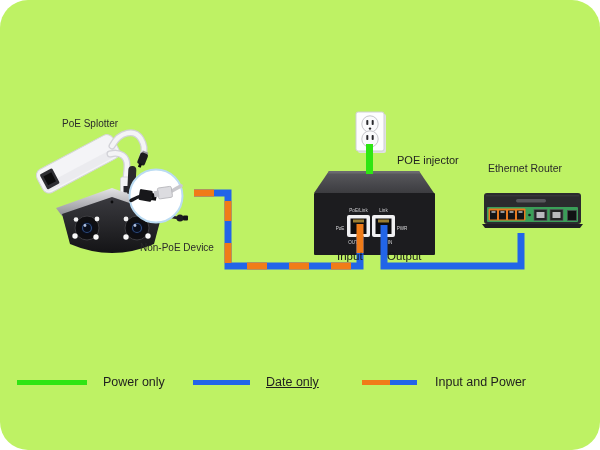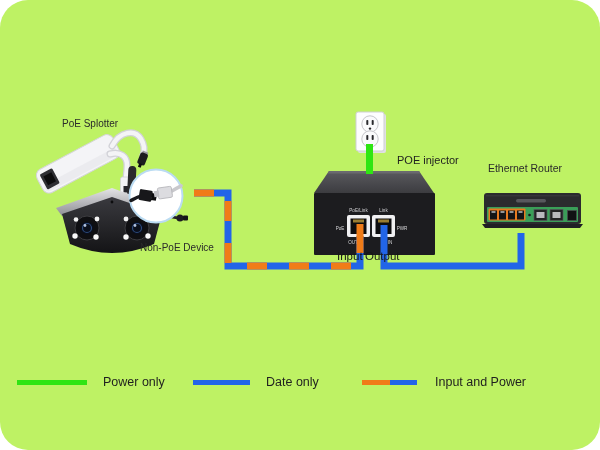--- a/index.html
+++ b/index.html
@@ -5,28 +5,28 @@
   html,body{margin:0;padding:0;background:#fff;}
   .stage{position:relative;width:600px;height:450px;background:#bef264;overflow:hidden;
          font-family:"Liberation Sans","DejaVu Sans",sans-serif;border-radius:28px;}
   .art{position:absolute;left:0;top:0;}
   .lbl{position:absolute;color:#2b2b2b;white-space:nowrap;}
   .lbl-splitter{left:62px;top:118px;font-size:10px;}
   .lbl-camera{left:140px;top:242px;font-size:10px;}
   .lbl-injector{left:389px;top:154px;font-size:11px;color:#1f1f1f;padding-left:8px;}
   .lbl-switch{left:454px;top:163px;width:142px;text-align:center;font-size:10.5px;line-height:11.5px;color:#2b2b2b;}
   .lbl-input{left:326px;top:250px;font-size:11.5px;color:#161616;margin-left:11px;}
-  .lbl-output{left:365px;top:250px;font-size:11.5px;color:#161616;}
+  .lbl-output{left:387px;top:250px;font-size:11.5px;color:#161616;}
   .legend-item-label{position:absolute;top:375px;font-size:12.5px;color:#1f1f1f;margin-left:8px;}
   .sw{position:absolute;top:380px;height:5px;}
   .sw-green{left:17px;width:70px;background:#2fe513;}
   .sw-blue{left:193px;width:57px;background:#2265e8;}
   .sw-orange3{left:362px;width:28px;background:#f07c18;}
   .sw-blue3{left:390px;width:27px;background:#2265e8;}
-  .lg1{left:95px;} .lg2{left:258px;} .lg3{left:427px;}
+  .lg1{left:95px;} .lg2{left:258px;text-decoration:underline;} .lg3{left:427px;}
   .port-text{fill:#d6d6d8;font-size:4.6px;font-family:"Liberation Sans","DejaVu Sans",sans-serif;}
 </style>
 </head>
 <body>
 
 <div class="stage">
 
   <svg class="art" width="600" height="450" viewBox="0 0 600 450">
     <defs>
       <linearGradient id="camBody" x1="0" y1="0" x2="0" y2="1">

